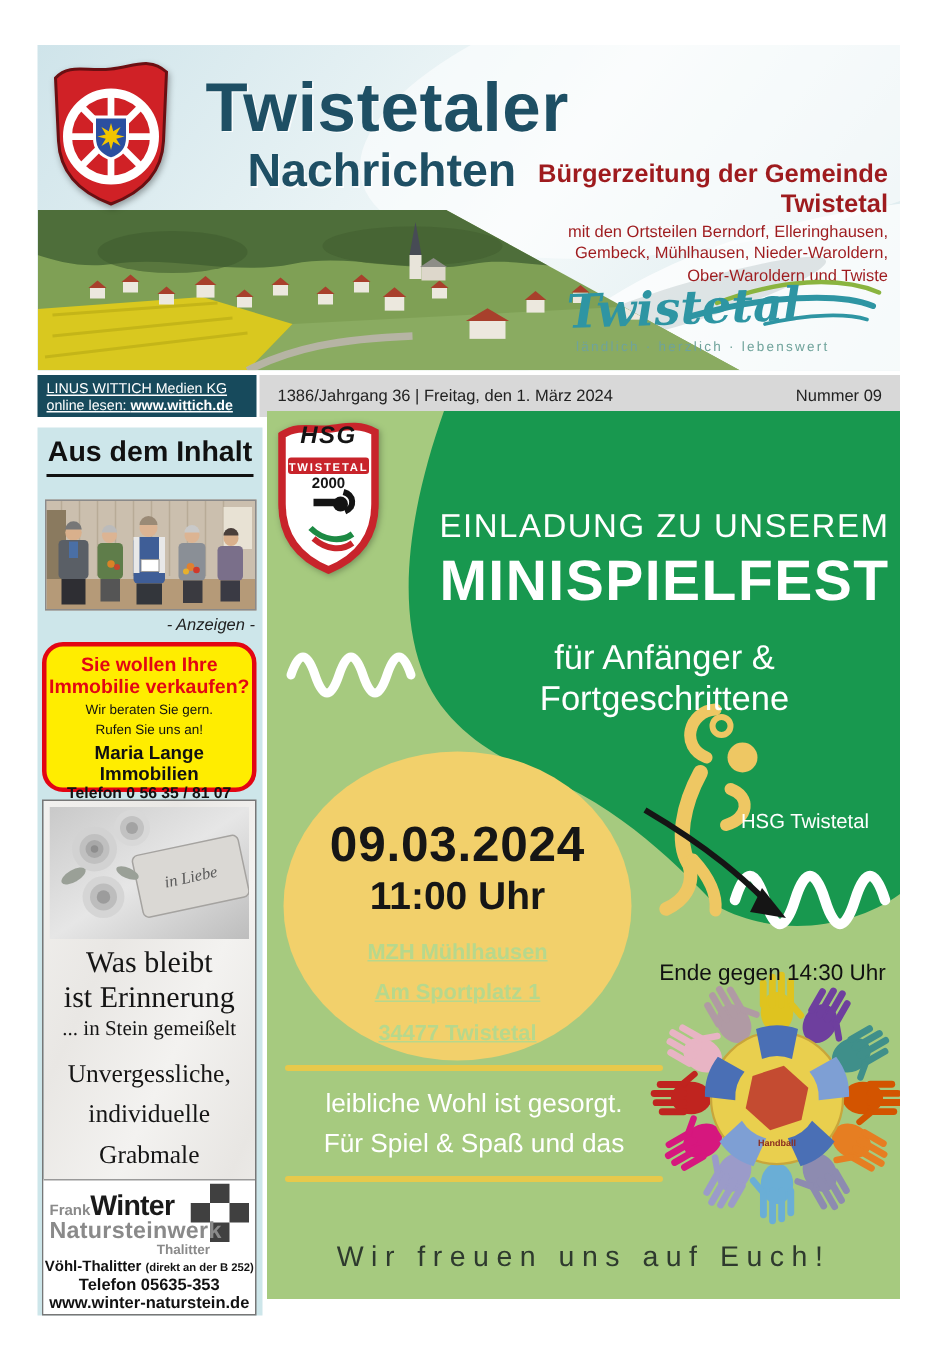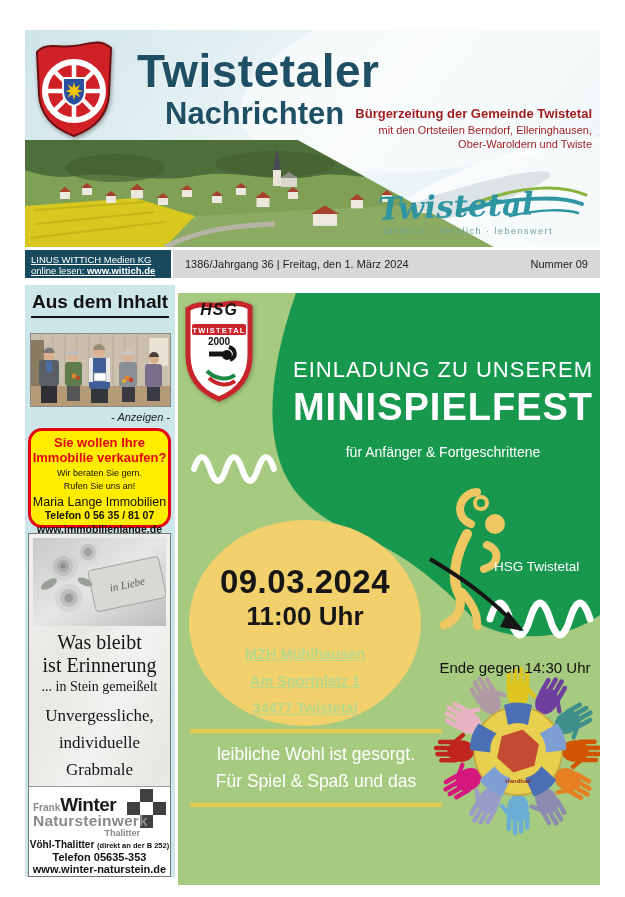--- a/index.html
+++ b/index.html
@@ -18,21 +18,21 @@
     border-radius:50%; transform:rotate(-17deg); opacity:.55; }
   .photo-wrap { left:0; top:110px; width:478px; height:107px;
     clip-path:polygon(0 0, 57% 0, 98% 100%, 0 100%); }
   .photo-wrap svg { display:block; }
   .crest { left:5px; top:6px; width:88px; height:106px; filter:drop-shadow(1px 2px 2px rgba(0,0,0,.35)); }
   .mast-title1 { left:112px; top:14px; font-size:46px; font-weight:700; color:#1e4f64;
     text-shadow:1px 1px 0 rgba(255,255,255,.8); letter-spacing:.5px; }
   .mast-title2 { left:140px; top:66px; font-size:31px; font-weight:600; color:#1e4f64;
     text-shadow:1px 1px 0 rgba(255,255,255,.8); }
   .audience { right:8px; top:76px; width:270px; text-align:right; color:#9e1b1e; }
-  .audience-bold { font-size:13px; font-weight:700; margin-bottom:2px; }
+  .audience-bold { font-size:17px; font-weight:700; margin-bottom:2px; }
   .audience-line { font-size:11px; line-height:1.3; }
   .muni-logo { right:12px; top:150px; width:228px; height:64px; }
   .muni-name { position:absolute; left:18px; top:8px; font-size:31px; font-style:italic; font-weight:700;
     color:#2e95a3; transform:rotate(-2deg); font-family:"DejaVu Serif", serif; }
   .muni-swoosh { position:absolute; left:0; top:0; }
   .muni-tagline { position:absolute; left:24px; top:46px; font-size:9px; letter-spacing:1.5px; color:#6fa39b; }
 
   
   .infobar-dark { left:25px; top:250px; width:146px; height:28px; background:#174a5c; color:#fff;
     padding:4px 6px; font-size:9.5px; line-height:1.2;text-decoration:underline; }
@@ -44,21 +44,21 @@
   .sidebar { left:25px; top:285px; width:150px; height:592px; background:#cde6ea; }
   .sb-heading { left:6px; top:6px; width:138px; text-align:center; font-size:19px; font-weight:700; color:#111;
     border-bottom:2.5px solid #111; padding-bottom:3px; }
   .sb-photo { left:5px; top:48px; width:141px; height:74px; border:1px solid #8a8a8a; background:#cbbfae; }
   .sb-anzeigen { right:5px; top:126px; font-size:11px; font-style:italic; color:#222; }
 
   .immo-ad { left:3px; top:143px; width:143px; height:100px; background:#ffed00; border:3px solid #e30613;
     border-radius:14px; text-align:center; padding-top:5px; }
   .immo-red { color:#e30613; font-weight:700; font-size:13px; line-height:1.15; }
   .immo-small { color:#111; font-size:9px; line-height:1.2; margin-top:2px; }
-  .immo-company { color:#111; font-weight:400; font-size:12.5px; margin-top:4px; }
+  .immo-company { color:#111; font-weight:700; font-size:12.5px; margin-top:4px; }
   .immo-phone,.immo-url { color:#111; font-weight:700; font-size:10.5px; line-height:1.3; }
 
   .stone-ad { left:3px; top:248px; width:143px; height:344px; border:1px solid #777;
     background:linear-gradient(115deg,#f2f1ef 0%,#e9e7e4 30%,#f3f2f0 55%,#e8e6e3 80%,#f1f0ee 100%);
     font-family:"Liberation Serif", serif; color:#151515; }
   .stone-photo { position:absolute; left:4px; top:4px; width:133px; height:88px; }
   .stone-h1 { position:absolute; left:0; width:100%; text-align:center; }
   .st-l1 { top:97px; font-size:20px; }
   .st-l2 { top:120px; font-size:20px; }
   .st-l3 { top:145px; font-size:14px; }
@@ -72,34 +72,34 @@
   .brand-frank { font-size:10px; color:#8a8a8a; font-weight:600; }
   .brand-winter { font-size:19px; color:#1a1a1a; font-weight:800; letter-spacing:-.5px; }
   .brand-nsw { position:absolute; left:4px; top:25px; font-size:15.5px; color:#8a8a8a; font-weight:700; letter-spacing:.2px; }
   .brand-thal { position:absolute; right:30px; top:41px; font-size:9px; color:#8a8a8a; font-weight:600; }
   .brand-addr { position:absolute; left:0; top:52px; width:100%; text-align:center; font-size:10px; font-weight:700; color:#111; }
   .brand-addr small { font-size:7.5px; }
   .brand-phone { position:absolute; left:0; top:64px; width:100%; text-align:center; font-size:11px; font-weight:700; color:#111; }
   .brand-url { position:absolute; left:0; top:76px; width:100%; text-align:center; font-size:11px; font-weight:700; color:#111; }
 
   
-  .poster { left:178px; top:293px; width:422px; height:592px; background:#a6ca7f; overflow:hidden; }
+  .poster { left:178px; top:274px; width:422px; height:592px; background:#a6ca7f; overflow:hidden; }
   .poster-svg { position:absolute; left:0; top:0; }
   .hsg-logo { position:absolute; left:5px; top:4px; width:72px; height:106px;
     filter:drop-shadow(1px 1px 2px rgba(0,0,0,.3)); }
   .hsg-t1 { position:absolute; left:0; width:100%; top:4px; text-align:center; font-size:16px; font-weight:800;
     font-style:italic; color:#141414; letter-spacing:1px; }
   .hsg-t2 { position:absolute; left:0; width:100%; top:28.5px; text-align:center; font-size:7.5px; font-weight:800;
     color:#fff; letter-spacing:1.2px; }
   .hsg-t3 { position:absolute; left:0; width:100%; top:39px; text-align:center; font-size:10px; font-weight:800; color:#141414; }
 
   .p-title { position:absolute; left:112px; top:64px; width:306px; text-align:center; color:#fff; }
   .p-title-top { font-size:22px; font-weight:500; letter-spacing:1px; }
   .p-title-main { font-size:38px; font-weight:800; letter-spacing:1px; margin-top:3px; }
-  .p-subtitle { font-size:14px; font-weight:500; margin-top:15px; }
+  .p-subtitle { font-size:23px; font-weight:500; margin-top:15px; }
   .p-circle-text { position:absolute; left:22px; top:270px; width:210px; text-align:center; }
   .p-date { font-size:33px; font-weight:800; color:#161616; letter-spacing:.5px; }
   .p-time { font-size:26px; font-weight:800; color:#161616; }
   .p-loc { margin-top:9px; font-size:14.5px; font-weight:600; color:#b7d88c; line-height:1.85;text-decoration:underline; }
   .p-club { position:absolute; left:316px; top:266px; width:110px; font-size:13.5px; color:#fff; font-weight:500; }
   .p-end { position:absolute; left:252px; top:346px; width:170px; text-align:center; font-size:15px; color:#111;margin-top:20px; }
   .p-rule { position:absolute; left:12px; width:252px; height:4px; background:#e7c94b; border-radius:2px; }
   .p-rule1 { top:436px; } .p-rule2 { top:510px; }
   .p-food { position:absolute; left:8px; top:448px; width:260px; text-align:center; color:#fff;
     font-size:17.5px; line-height:1.55; }
@@ -167,20 +167,21 @@
     <path d="M33 42 L55 42 L55 56 C55 64 50 68 44 70 C38 68 33 64 33 56 Z" fill="#2b4fa0" stroke="#fff" stroke-width="2"></path>
     <polygon fill="#f2c500" points="44,46 45.5,51.5 50.4,48.6 47.5,53.6 53,55 47.5,56.5 50.4,61.4 45.5,58.5 44,64 42.5,58.5 37.6,61.4 40.5,56.5 35,55 40.5,53.6 37.6,48.6 42.5,51.5"></polygon>
   </svg>
 
   <div class="abs mast-title1">Twistetaler</div>
   <div class="abs mast-title2">Nachrichten</div>
 
   <div class="abs audience">
     <div class="audience-bold">Bürgerzeitung der Gemeinde Twistetal</div>
     <div class="audience-line">mit den Ortsteilen Berndorf, Elleringhausen,</div>
+    <div class="audience-line">Gembeck, Mühlhausen, Nieder-Waroldern,</div>
     <div class="audience-line">Ober-Waroldern und Twiste</div>
   </div>
 
   <div class="abs muni-logo">
     <svg class="muni-swoosh" width="228" height="64" viewBox="0 0 228 64">
       <path d="M118 22 C160 6 200 4 226 15" stroke="#8ab43f" stroke-width="3" fill="none" stroke-linecap="round"></path>
       <path d="M100 31 C150 17 200 15 222 24" stroke="#2e95a3" stroke-width="4" fill="none" stroke-linecap="round"></path>
       <path d="M150 36 C180 29 205 29 218 33" stroke="#2e95a3" stroke-width="2.5" fill="none" stroke-linecap="round"></path>
     </svg>
     <div class="muni-name">Twistetal</div>
@@ -417,13 +418,14 @@
   <div class="p-club">HSG Twistetal</div>
   <div class="p-end">Ende gegen 14:30 Uhr</div>
 
   <div class="p-rule p-rule1"></div>
   <div class="p-food">
     <div>leibliche Wohl ist gesorgt.</div>
     <div>Für Spiel &amp; Spaß und das</div>
   </div>
   <div class="p-rule p-rule2"></div>
 
+  <div class="p-closing">Wir freuen uns auf Euch!</div>
 </div>
 
 </body></html>

